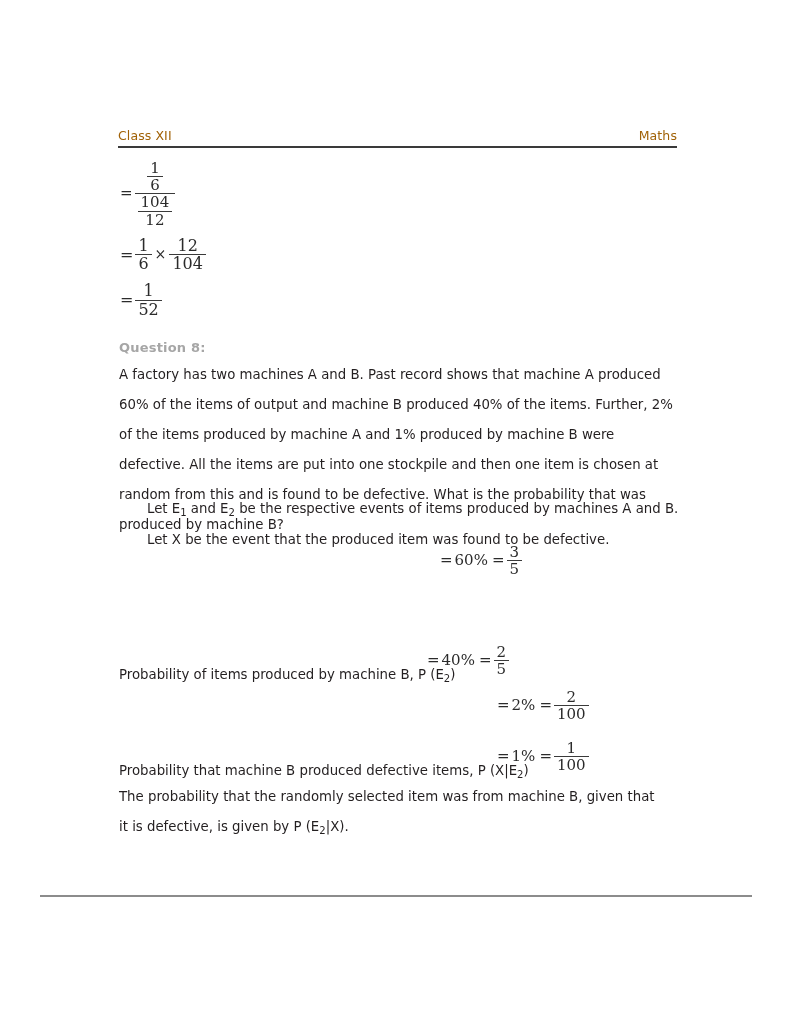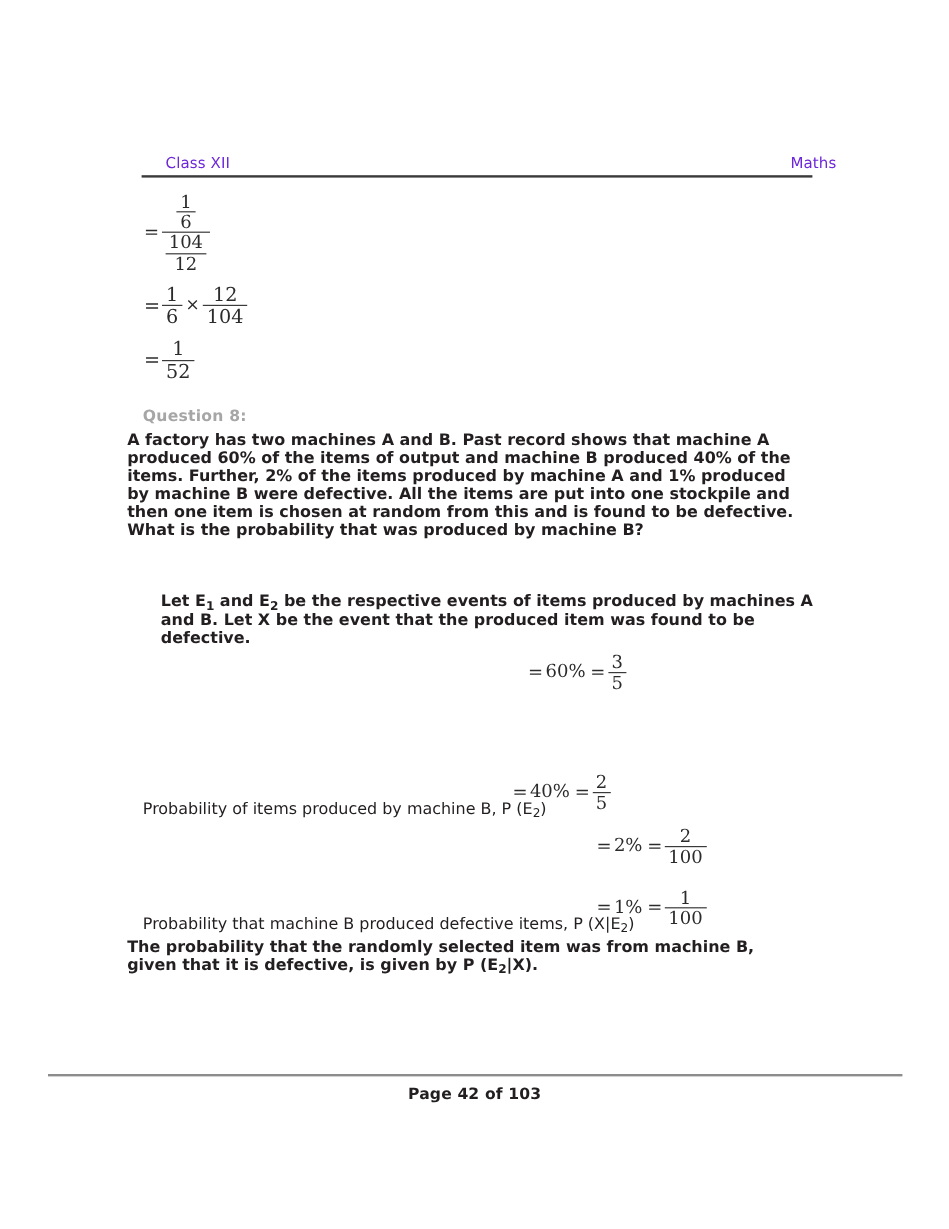--- a/index.html
+++ b/index.html
@@ -20,23 +20,22 @@
   
   .doc-header {
     position: absolute;
     left: 118px;
     top: 128px;
     width: 559px;
     display: flex;
     justify-content: space-between;
     align-items: flex-start;
     font-size: 12.5px;
-    color: #6d28d9;
+    color: #a16207;
     letter-spacing: .1px;
-    margin-left: 20px;
   }
   .doc-header .hdr-left   { flex: 0 0 auto; }
   .doc-header .hdr-center { flex: 1 1 auto; text-align: center; margin-left: 4px; }
   .doc-header .hdr-right  { flex: 0 0 auto; }
   .header-rule {
     position: absolute;
     left: 118px;
     top: 146px;
     width: 559px;
     height: 2px;
@@ -73,26 +72,25 @@
     position: absolute;
     left: 119px;
     top: 340px;
     font-size: 13px;
     font-weight: 600;
     color: #a6a6a6;
     letter-spacing: .2px;
   }
   .para {
     position: absolute;
-    left: 106px;
+    left: 119px;
     width: 560px;
     font-size: 13.3px;
-    line-height: 15px;
-    color: #231f20;
-    font-weight: bold;
+    line-height: 30px;
+    color: #231f20;
   }
   .p-question { top: 360px; }
   .p-answer   { top: 472px; }
   .p-let      { top: 494px; width: 556px; margin-left: 28px; }
 
   .line {
     position: absolute;
     left: 119px;
     font-size: 13.3px;
     line-height: 22.4px;
@@ -225,15 +223,14 @@
   <div class="inline-math im-pxe2 math">
     <span class="eqsign">=</span><span>1%</span><span class="eqsign" style="padding-left:4px">=</span><span class="frac"><span class="num">1</span><span class="den">100</span></span>
   </div>
 
   <div class="para p-prob">
     <span>The probability that the randomly selected item was from machine B, given that it is defective, is given by P (E</span><sub>2</sub><span>|X).</span>
   </div>
 
 
   <div class="footer-rule"></div>
-  <div class="footer-text">Page 42 of 103</div>
 
 </div>
 
 </body></html>

